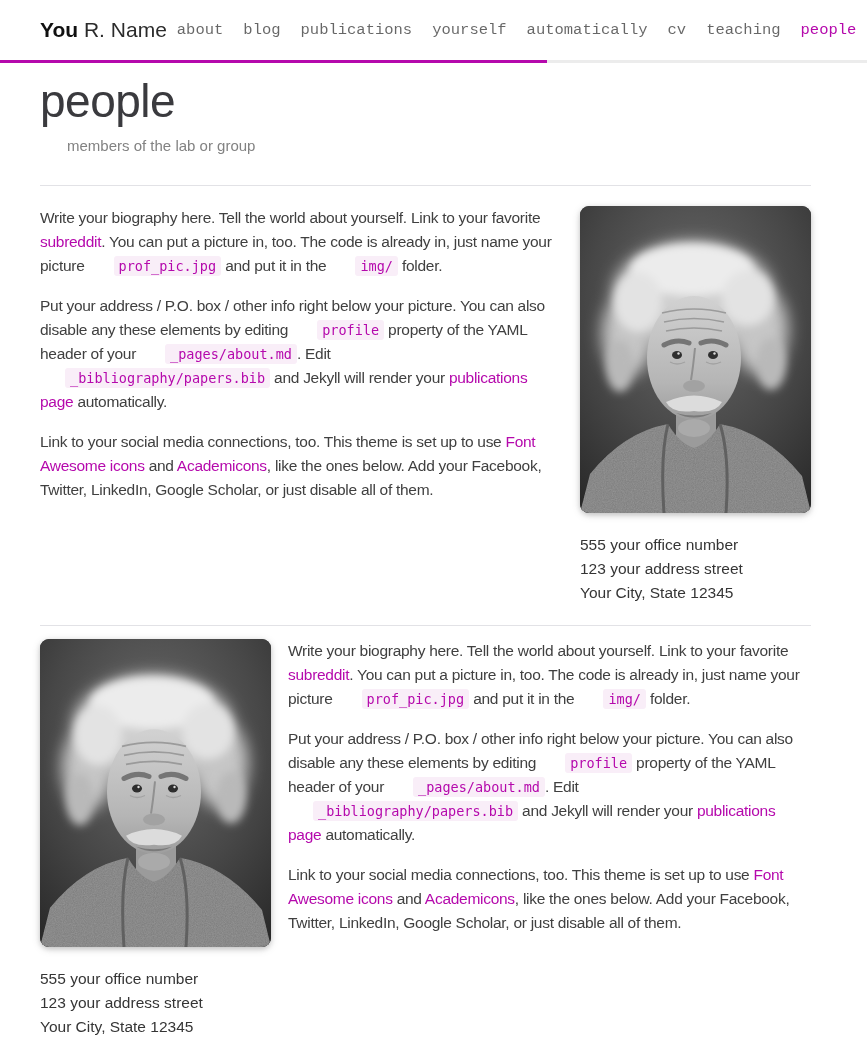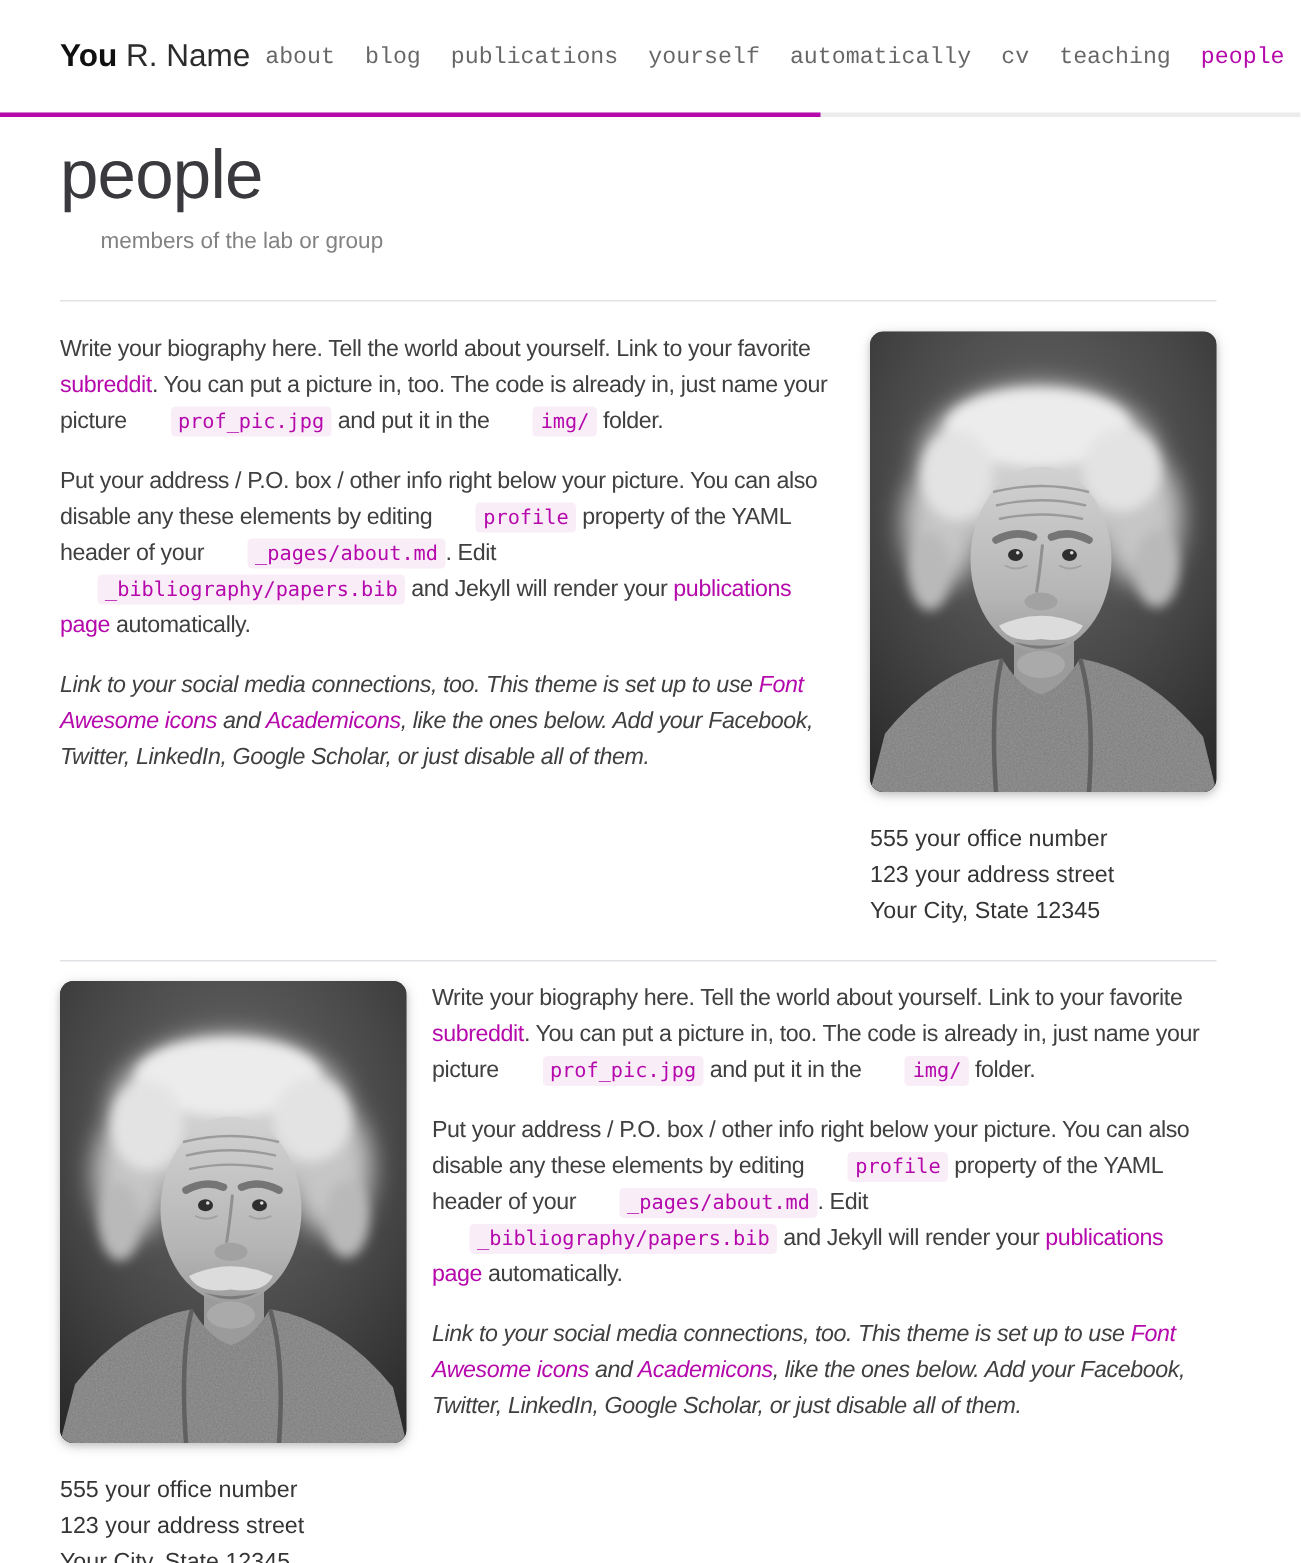--- a/index.html
+++ b/index.html
@@ -11,21 +11,21 @@
   }
   *{box-sizing:border-box;margin:0;padding:0;}
   html,body{background:#fff;}
   body{
     width:867px;
     font-family:"Liberation Sans","DejaVu Sans",sans-serif;
     color:var(--text);
     padding-bottom:8px;
   }
   
-  .navbar{height:75px;display:flex;align-items:center;padding:0 22px 0 40px;background:#fff;}
+  .navbar{height:60px;display:flex;align-items:center;padding:0 22px 0 40px;background:#fff;}
   .brand{font-size:21px;color:#2b2b2b;cursor:pointer;white-space:nowrap;}
   .brand .b1{font-weight:700;color:#101010;}
   .nav-links{margin-left:auto;display:flex;align-items:flex-end;list-style:none;font-family:Liberation Mono, monospace;}
   .nav-link{padding:0 10px;font-size:15.5px;color:rgba(0,0,0,.6);cursor:pointer;white-space:nowrap;}
   .nav-link.active{color:var(--accent);}
   .caret{display:inline-block;width:0;height:0;border-left:4.5px solid transparent;border-right:4.5px solid transparent;border-top:5px solid #1c1c1c;margin-left:7px;}
   .moon-btn{margin-left:12px;cursor:pointer;display:flex;align-items:center;}
   
   .progress{height:3px;background:var(--track);}
   .progress-fill{height:100%;background:var(--accent);}
@@ -35,21 +35,21 @@
   .page-desc{font-size:15px;line-height:17px;color:var(--muted);margin-top:13px;margin-left:27px;}
   hr{border:none;border-top:1px solid #e2e2e6;height:0;}
   hr.after-header{margin-top:31px;}
   hr.between{margin-top:20px;}
   
   .person{display:flex;padding-top:20px;align-items:flex-start;}
   .person.first{gap:25px;}
   .person.flipped{gap:17px;padding-top:13px;}
   .bio{flex:1;}
   .bio p{font-size:15.5px;line-height:24px;letter-spacing:-.28px;margin-bottom:16px;}
-  .bio p:last-child{margin-bottom:0;font-style:italic;}
+  .bio p:last-child{margin-bottom:0;}
   .bio a{color:var(--accent);text-decoration:none;cursor:pointer;text-align:center;}
   .bio code{
     font-family:"DejaVu Sans Mono","Liberation Mono",monospace;
     font-size:13.5px;letter-spacing:0;
     color:var(--accent);background:var(--code-bg);
     padding:2px 5px;border-radius:3px;margin-left:25px;
   }
   .side{flex:0 0 231px;width:231px;}
   .portrait{
     width:231px;height:307px;border-radius:9px;overflow:hidden;

